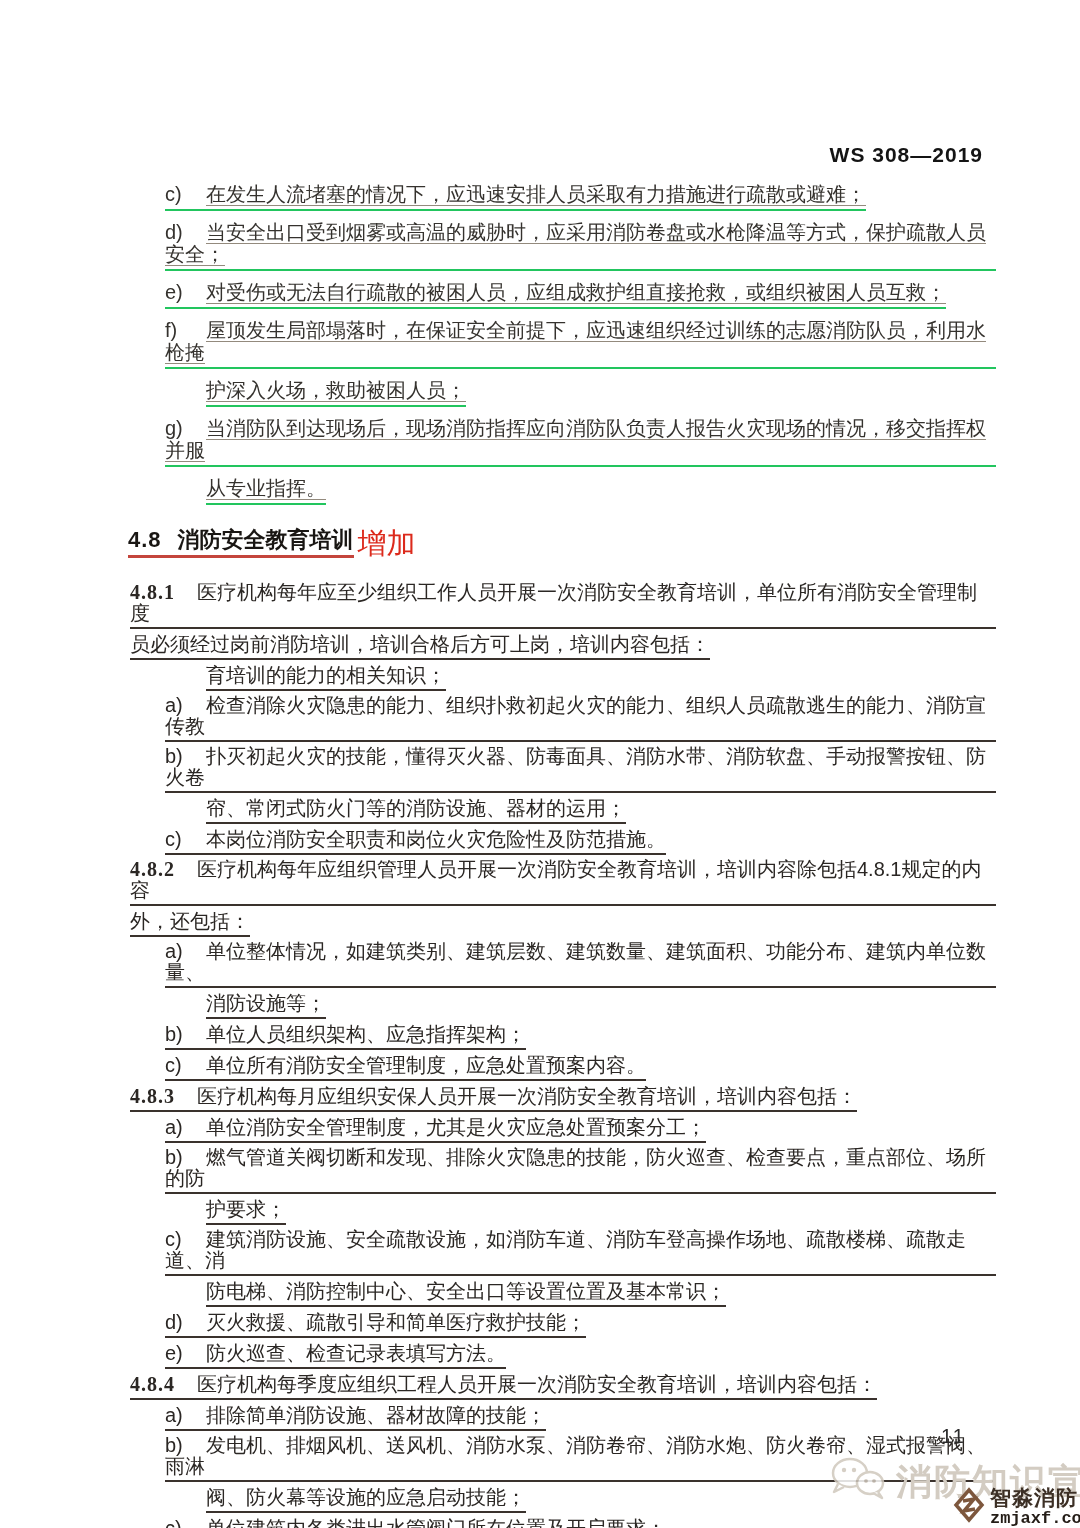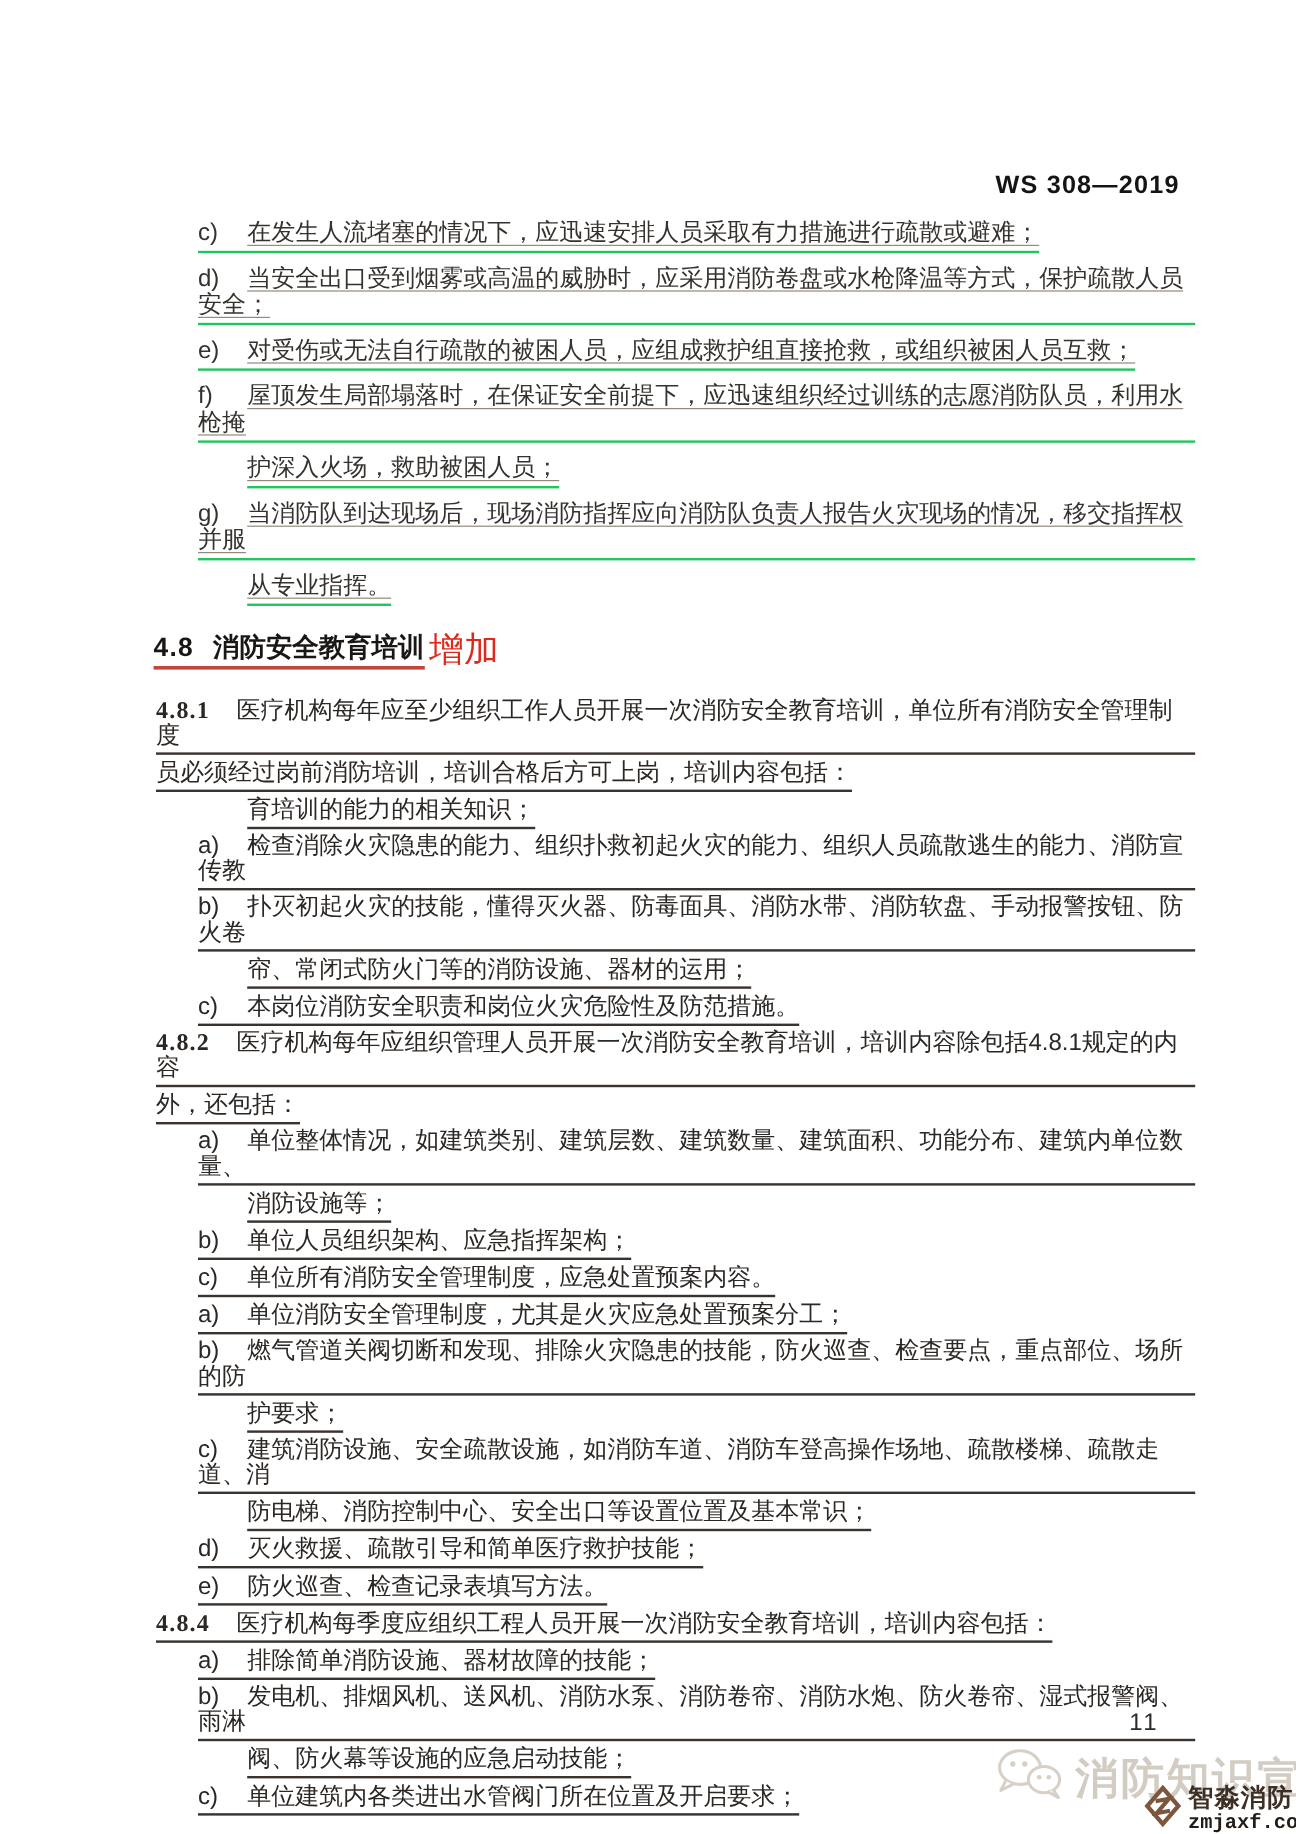--- a/index.html
+++ b/index.html
@@ -32,21 +32,21 @@
   .sec-top { font-size:20px; color:#35322e; }
   .sec-top .row { margin-bottom:10px; }
   .sec-top .line {
     line-height:22px; padding-bottom:4px;
     border-bottom:2px solid #22c55e;
     text-decoration:underline; text-decoration-color:#938a7d;
     text-decoration-thickness:1px; text-underline-offset:4px;
   }
 
   
-  .heading { margin:23px 0 24px -2px; display:flex; align-items:flex-start; }
+  .heading { margin:23px 0 24px -2px; display:flex; align-items:center; }
   .heading .h-line {
     display:inline-block; border-bottom:3px solid #c4453c; padding-bottom:3px;
     font-size:22px; font-weight:bold; color:#191613; line-height:24px;
   }
   .heading .h-num { margin-right:16px; letter-spacing:1px; }
   .heading .h-badge {
     font-size:29px; color:#dc2a1c; font-weight:400; line-height:28px;
     margin-left:4px;
   }
 
@@ -172,20 +172,23 @@
       </div>
 
       <div class="row r-letter">
         <span class="line"><span class="label">b)</span><span class="txt">单位人员组织架构、应急指挥架构；</span></span>
       </div>
 
       <div class="row r-letter">
         <span class="line"><span class="label">c)</span><span class="txt">单位所有消防安全管理制度，应急处置预案内容。</span></span>
       </div>
 
+      <div class="row r-num">
+        <span class="line"><span class="label">4.8.3</span><span class="txt">医疗机构每月应组织安保人员开展一次消防安全教育培训，培训内容包括：</span></span>
+      </div>
 
       <div class="row r-letter">
         <span class="line"><span class="label">a)</span><span class="txt">单位消防安全管理制度，尤其是火灾应急处置预案分工；</span></span>
       </div>
 
       <div class="row r-letter">
         <span class="line"><span class="label">b)</span><span class="txt">燃气管道关阀切断和发现、排除火灾隐患的技能，防火巡查、检查要点，重点部位、场所的防</span></span>
       </div>
 
       <div class="row r-cont">

